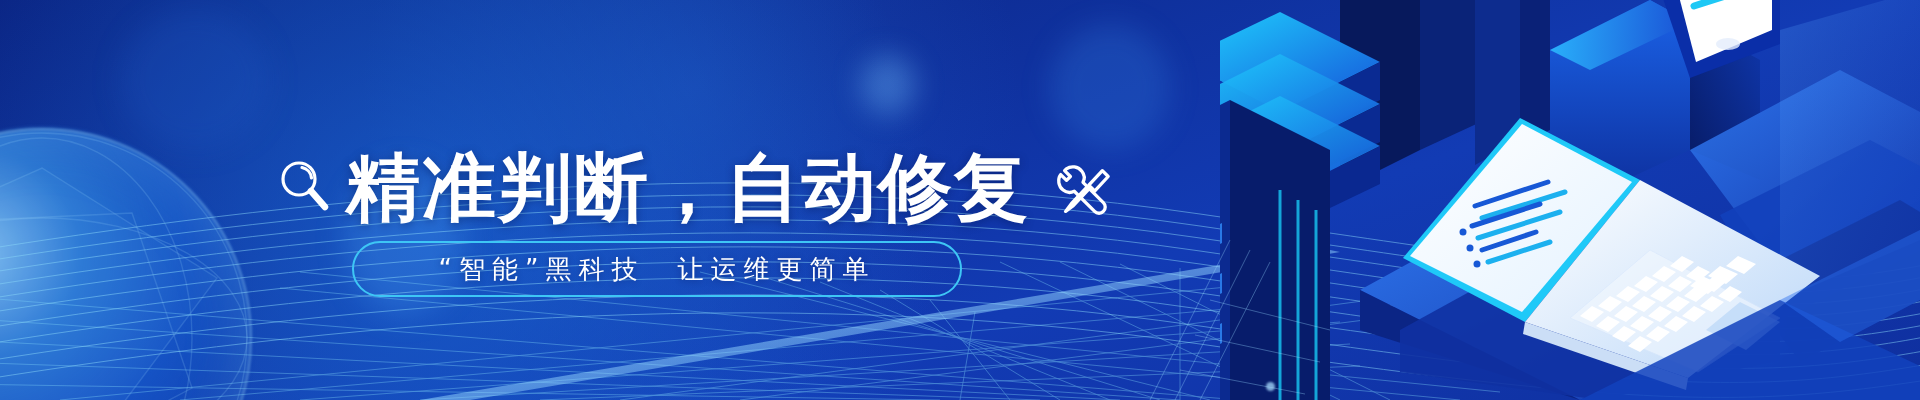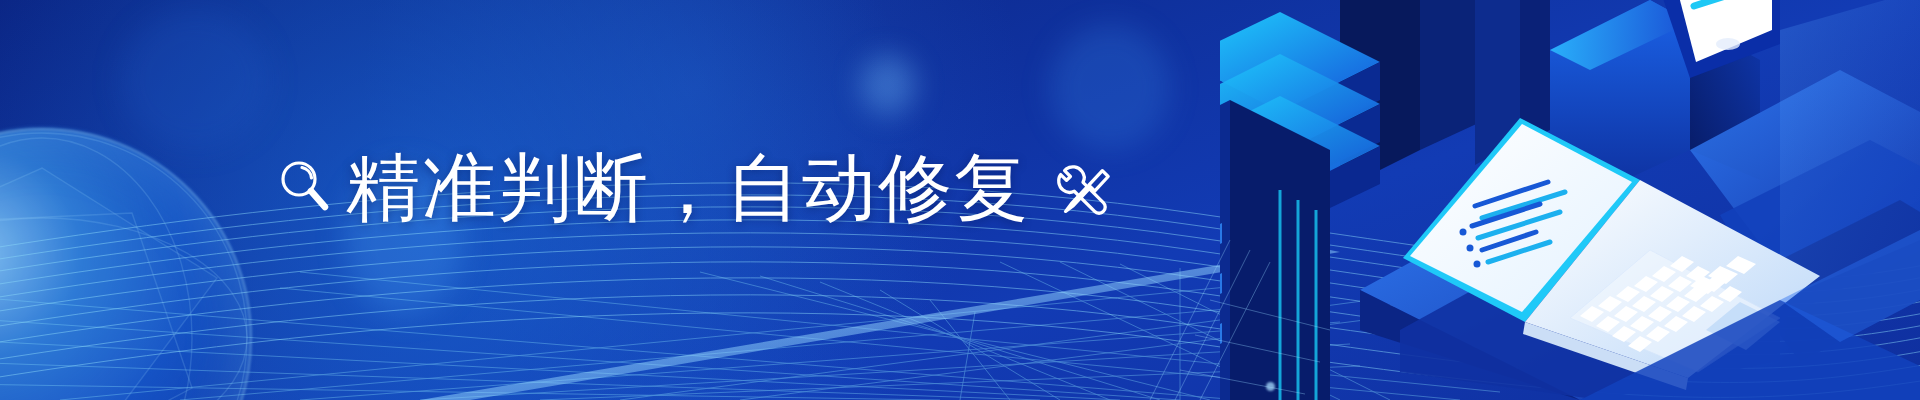--- a/index.html
+++ b/index.html
@@ -43,21 +43,21 @@
     position:absolute; left:0; top:0; width:1180px; height:400px;
   }
   .headline {
     position:absolute; left:278px; top:150px;
     display:flex; align-items:center; gap:16px;
   }
   .magnifier-icon { width:52px; height:56px; flex:none; margin-bottom:2px; }
   .headline-text {
     color:#ffffff;
     font-size:74px;
-    font-weight:normal;
+    font-weight:bold;
     letter-spacing:2px;
     line-height:1;
     white-space:nowrap;
     text-shadow:0 2px 10px rgba(0,20,80,0.45);
     font-family:"DejaVu Sans","Liberation Sans",sans-serif;
   }
   .headline-text .comma { font-size:74px; }
   .wrench-icon { width:62px; height:62px; flex:none; margin-left:6px; margin-top:10px; }
 
   .subtitle-pill {
@@ -174,20 +174,23 @@
       <svg class="wrench-icon" viewBox="0 0 64 64">
         <g fill="none" stroke="#ffffff" stroke-width="3.4" stroke-linejoin="round" stroke-linecap="round">
           <path d="M13 10 L19 16 L15 20 L9 14 C5.5 19 6.5 26 11.5 30 C15 32.8 19.5 33 23 31.2 L44 52 C46.5 54.6 50.6 54.6 53 52 C55.6 49.5 55.6 45.5 53 43 L32 22 C33.8 18.5 33.6 14 30.8 10.5 C26.8 5.5 19.8 4.6 14.8 8.1 Z"></path>
           <path d="M52 10 L58 16 L44 31 L38 25 Z"></path>
           <path d="M36 27 L20 44 L14 52 L22 46 L38 29"></path>
         </g>
       </svg>
 
     </div>
 
+    <div class="subtitle-pill">
+      <span class="subtitle-text">“智能”黑科技　让运维更简单</span>
+    </div>
 
   </div>
 
   <svg class="iso" viewBox="0 0 700 400">
     <defs>
       <linearGradient id="gA" x1="0" y1="0" x2="1" y2="1">
         <stop offset="0%" stop-color="#1fd4ff"></stop>
           <stop offset="100%" stop-color="#1550d8"></stop>
       </linearGradient>
       <linearGradient id="gB" x1="0" y1="0" x2="0" y2="1">

